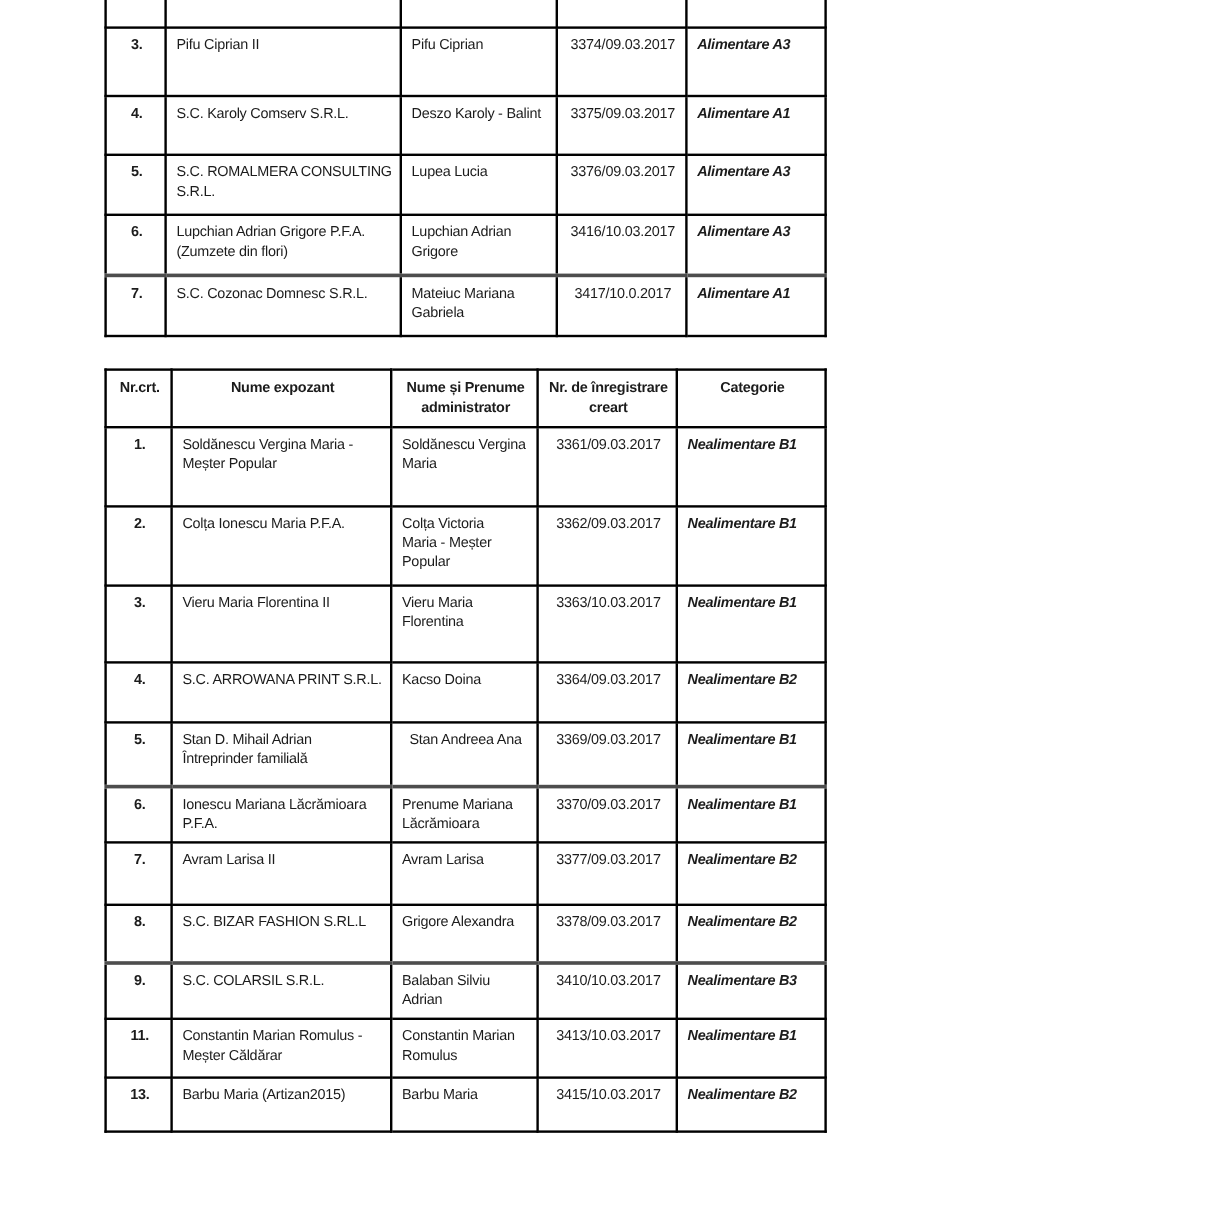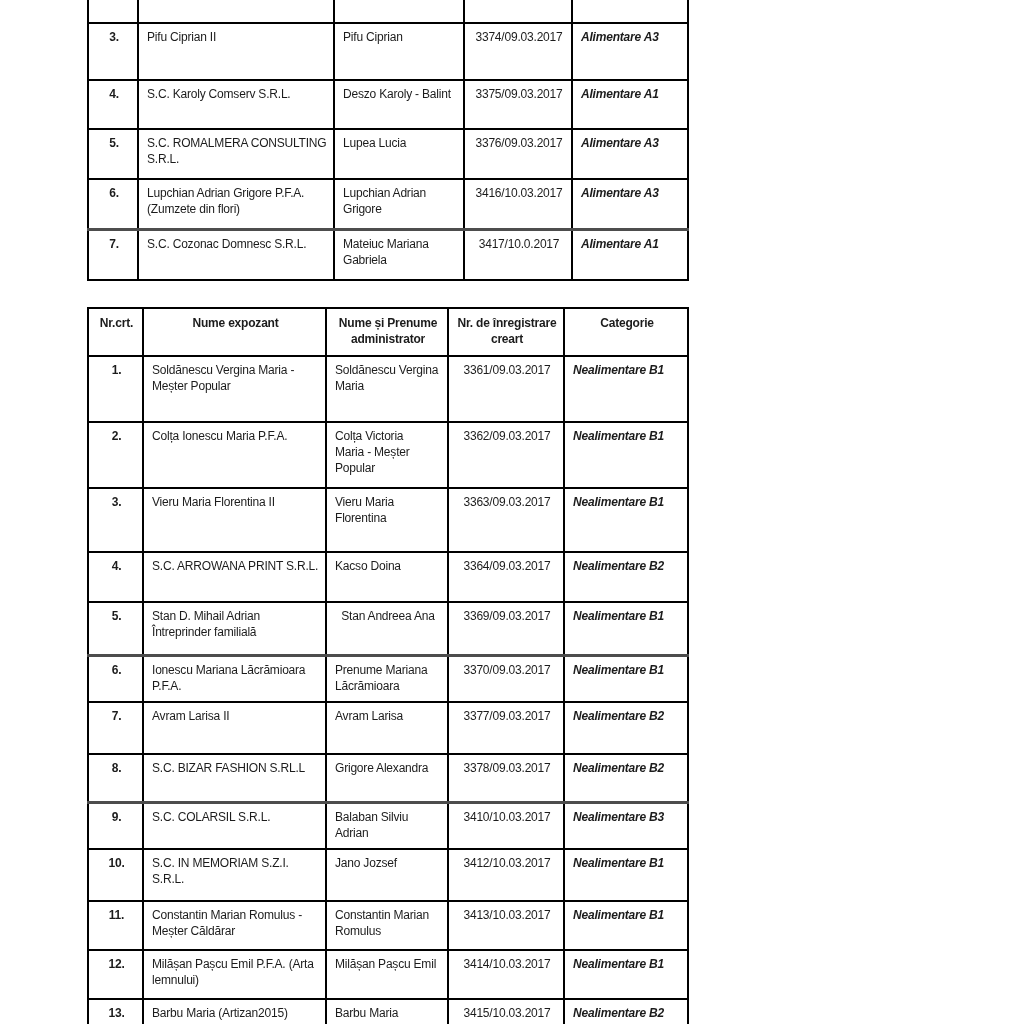--- a/index.html
+++ b/index.html
@@ -129,21 +129,21 @@
 Maria - Meșter
 Popular</td>
           <td class="c-reg">3362/09.03.2017</td>
           <td class="c-cat">Nealimentare B1</td>
         </tr>
         <tr style="height: 64px;">
           <td class="c-nr">3.</td>
           <td class="c-exp">Vieru Maria Florentina II</td>
           <td class="c-adm">Vieru Maria
 Florentina</td>
-          <td class="c-reg">3363/09.03.2017</td>
+          <td class="c-reg">3363/10.03.2017</td>
           <td class="c-cat">Nealimentare B1</td>
         </tr>
         <tr style="height: 50px;">
           <td class="c-nr">4.</td>
           <td class="c-exp">S.C. ARROWANA PRINT S.R.L.</td>
           <td class="c-adm">Kacso Doina</td>
           <td class="c-reg">3364/09.03.2017</td>
           <td class="c-cat">Nealimentare B2</td>
         </tr>
         <tr style="height: 53px;">
@@ -178,44 +178,29 @@
           <td class="c-cat">Nealimentare B2</td>
         </tr>
         <tr class="thick" style="height: 47px;">
           <td class="c-nr">9.</td>
           <td class="c-exp">S.C. COLARSIL S.R.L.</td>
           <td class="c-adm">Balaban Silviu
 Adrian</td>
           <td class="c-reg">3410/10.03.2017</td>
           <td class="c-cat">Nealimentare B3</td>
         </tr>
-        <tr style="height: 52px;">
-          <td class="c-nr">10.</td>
-          <td class="c-exp">S.C. IN MEMORIAM S.Z.I. S.R.L.</td>
-          <td class="c-adm">Jano Jozsef</td>
-          <td class="c-reg">3412/10.03.2017</td>
-          <td class="c-cat">Nealimentare B1</td>
-        </tr>
         <tr style="height: 49px; margin-left: 20px;">
           <td class="c-nr">11.</td>
           <td class="c-exp">Constantin Marian Romulus -
 Meșter Căldărar</td>
           <td class="c-adm">Constantin Marian
 Romulus</td>
           <td class="c-reg">3413/10.03.2017</td>
           <td class="c-cat">Nealimentare B1</td>
         </tr>
-        <tr style="height: 49px;">
-          <td class="c-nr">12.</td>
-          <td class="c-exp">Milășan Pașcu Emil P.F.A. (Arta
-lemnului)</td>
-          <td class="c-adm">Milășan Pașcu Emil</td>
-          <td class="c-reg">3414/10.03.2017</td>
-          <td class="c-cat">Nealimentare B1</td>
-        </tr>
         <tr style="height: 45px;">
           <td class="c-nr">13.</td>
           <td class="c-exp">Barbu Maria (Artizan2015)</td>
           <td class="c-adm">Barbu Maria</td>
           <td class="c-reg">3415/10.03.2017</td>
           <td class="c-cat">Nealimentare B2</td>
         </tr>
       </tbody>
   </table>
 </div>

